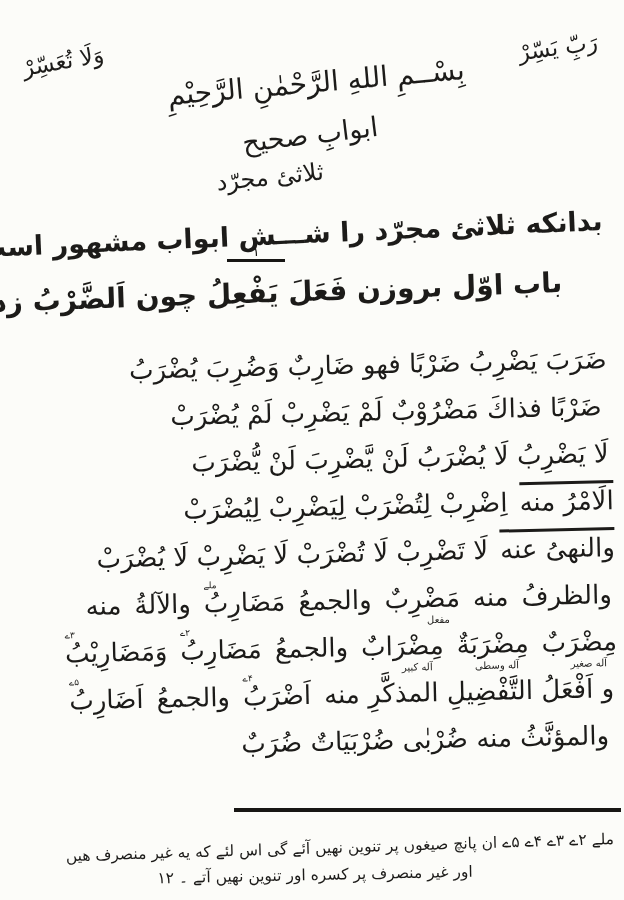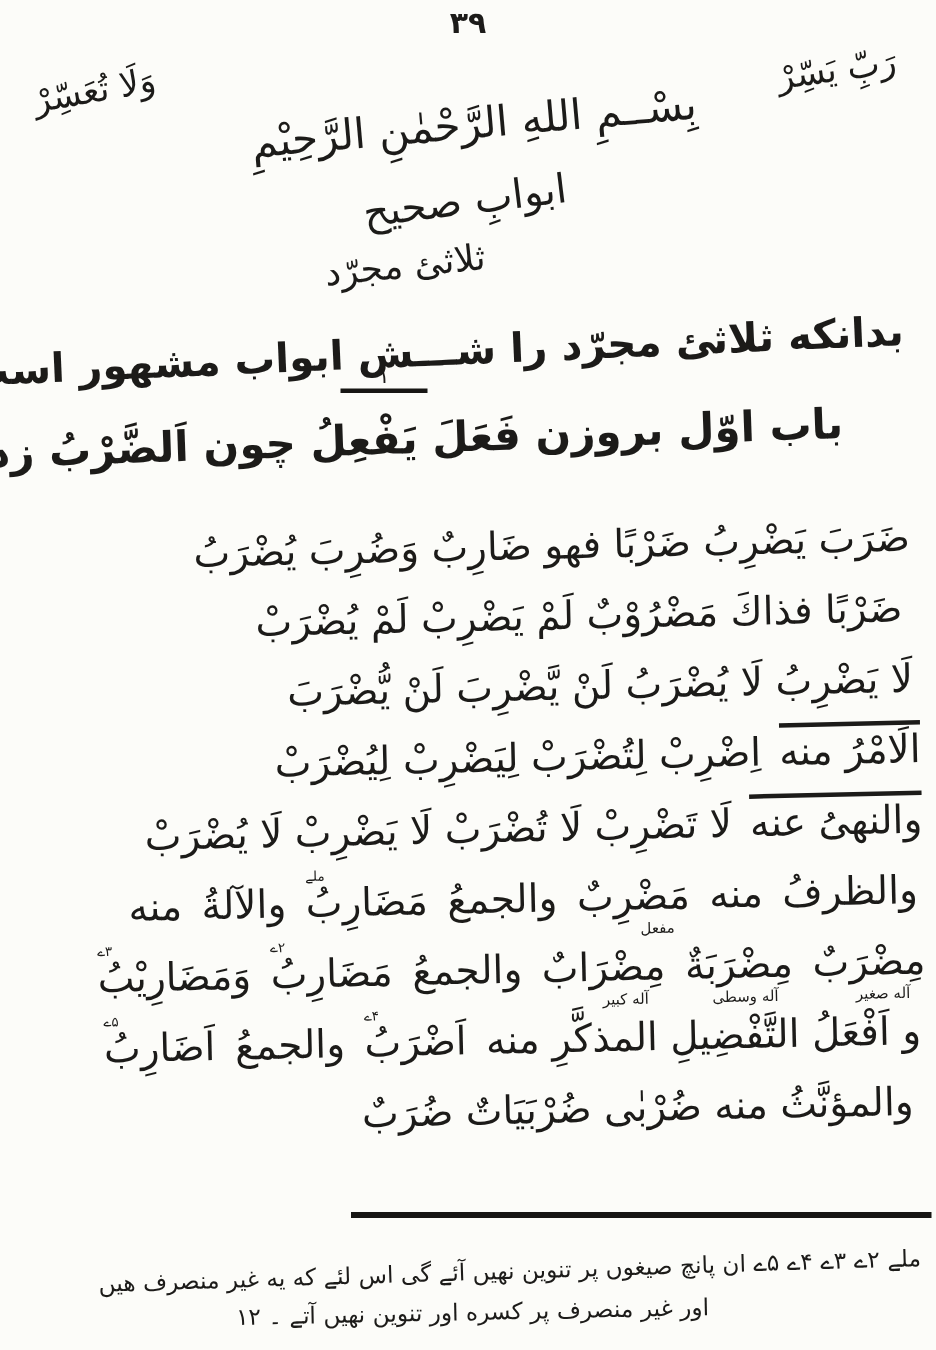--- a/index.html
+++ b/index.html
@@ -35,21 +35,20 @@
 
   .foot-rule{top:808px; left:234px; width:387px; height:4px; background:#171614;}
   .fn1{top:830px; right:10px; left:8px; text-align:right; font-size:15.5px; transform:rotate(-1.8deg); transform-origin:right center; white-space:nowrap;}
   .fn2{top:866px; left:140px; width:350px; text-align:center; font-size:15.5px; transform:rotate(-1.2deg); white-space:nowrap;}
 </style>
 </head>
 <body>
 
 <div class="page">
 
-  <div class="abs pagenum">٣٩</div>
 
   <div class="abs dua-right">رَبِّ يَسِّرْ</div>
   <div class="abs dua-left">وَلَا تُعَسِّرْ</div>
 
   <div class="abs basmala">بِسْــمِ اللهِ الرَّحْمٰنِ الرَّحِيْمِ</div>
   <div class="abs title1">ابوابِ صحیح</div>
   <div class="abs title2">ثلاثئ مجرّد</div>
 
   <div class="abs intro">بدانكه ثلاثئ مجرّد را شـــش ابواب مشهور است ۔</div>
 

